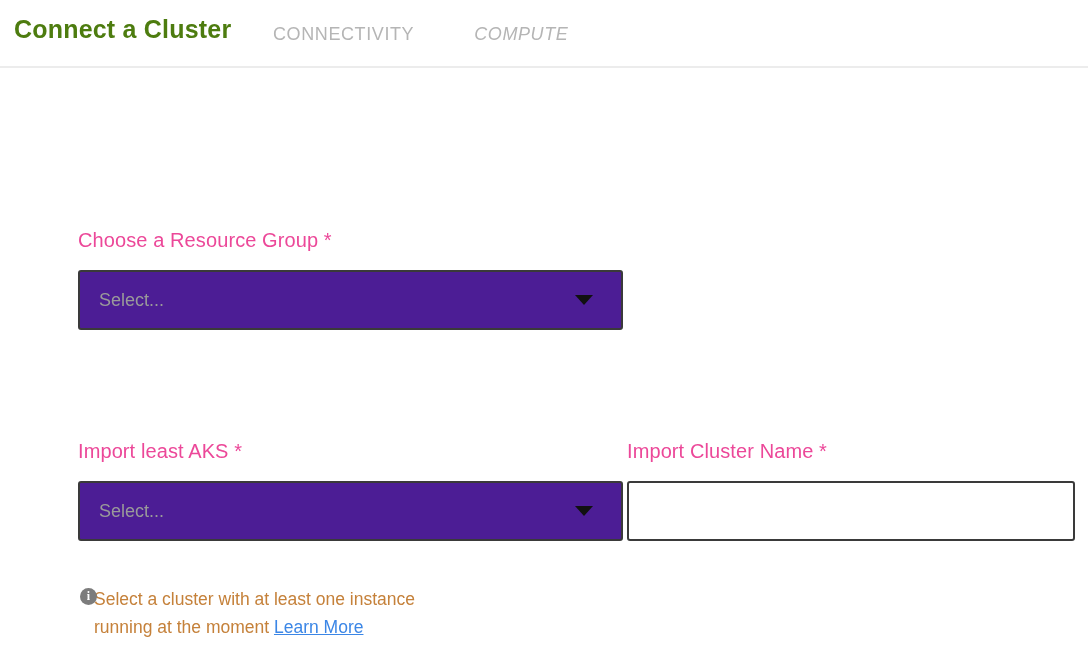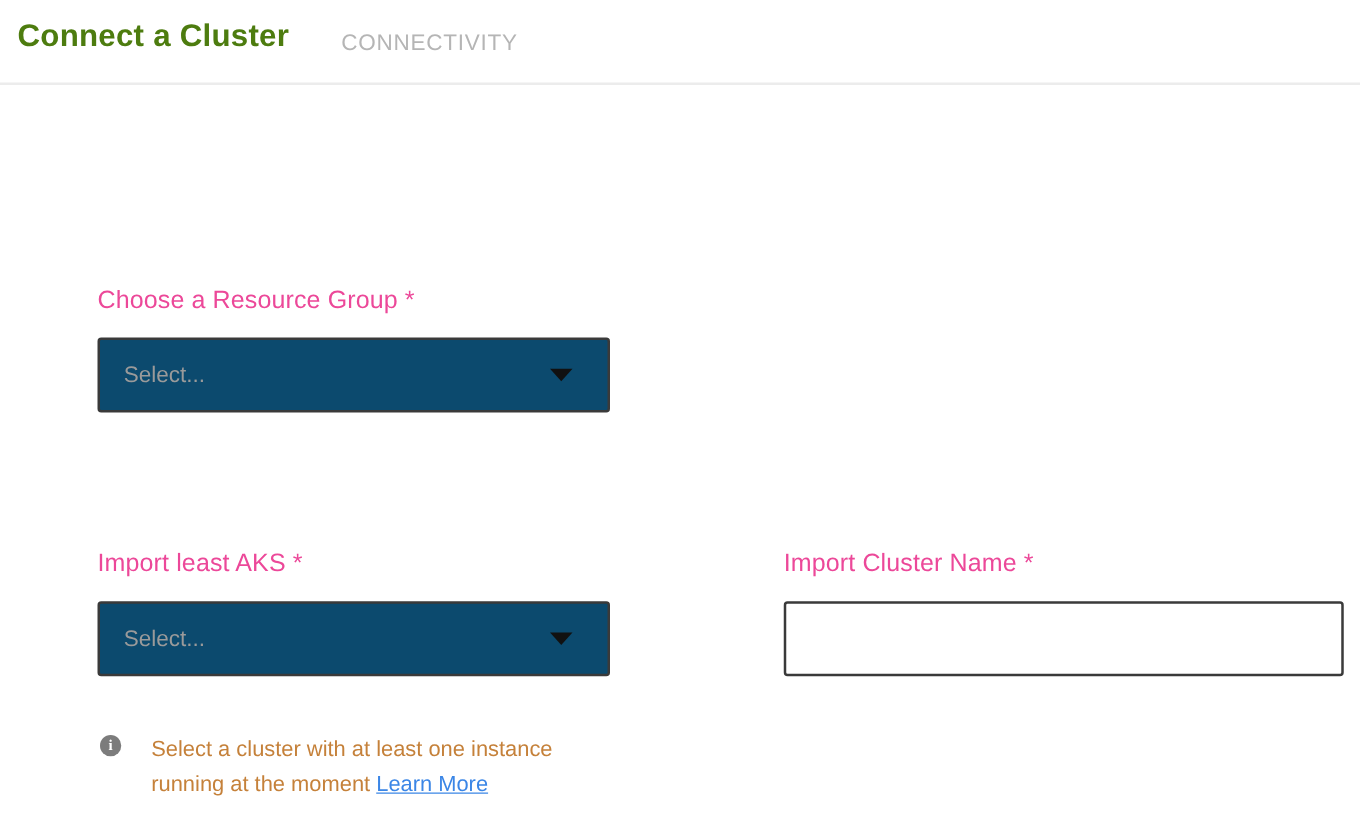--- a/index.html
+++ b/index.html
@@ -59,24 +59,24 @@
     font-size: 20px;
     color: #ec4899;
     letter-spacing: 0.1px;
   }
   .label-resource-group { left: 78px; top: 229px; }
   .label-import-aks     { left: 78px; top: 440px; }
   .label-cluster-name   { left: 627px; top: 440px; }
 
   .select-box {
     position: absolute;
-    width: 410px; height: 60px;
+    width: 545px; height: 60px;
     border: 2px solid #3a3a3a;
     border-radius: 3px;
-    background: #0c4a6e;
+    background: #4c1d95;
     cursor: pointer;
   }
   .select-resource-group { left: 78px; top: 270px; }
   .select-import-aks     { left: 78px; top: 481px; }
 
   .select-placeholder {
     position: absolute;
     left: 19px; top: 50%;
     transform: translateY(-50%);
     font-size: 18px;
@@ -118,40 +118,41 @@
     background: #7c7c7c;
     color: #ffffff;
     font-size: 12px;
     font-weight: 700;
     font-family: "Liberation Serif", serif;
     display: flex;
     align-items: center;
     justify-content: center;
   }
   .note-body {
-    margin-left: 43px;
+    margin-left: 16px;
     width: 364px;
     font-size: 17.5px;
     line-height: 28px;
     color: #c5813a;
   }
   .learn-more {
     color: #3b86e6;
     text-decoration: underline;
     cursor: pointer;
     white-space: nowrap;
   }
 </style>
 </head>
 <body>
 
 <div class="header">
   <div class="page-title">Connect a Cluster</div>
   <div class="tabs">
     <div class="tab">CONNECTIVITY</div>
+    <div class="tab">COMPUTE</div>
   </div>
 </div>
 
 <div class="field-label label-resource-group">Choose a Resource Group *</div>
 <div class="select-box select-resource-group">
   <span class="select-placeholder">Select...</span>
   <span class="caret"></span>
 </div>
 
 <div class="field-label label-import-aks">Import least AKS *</div>

